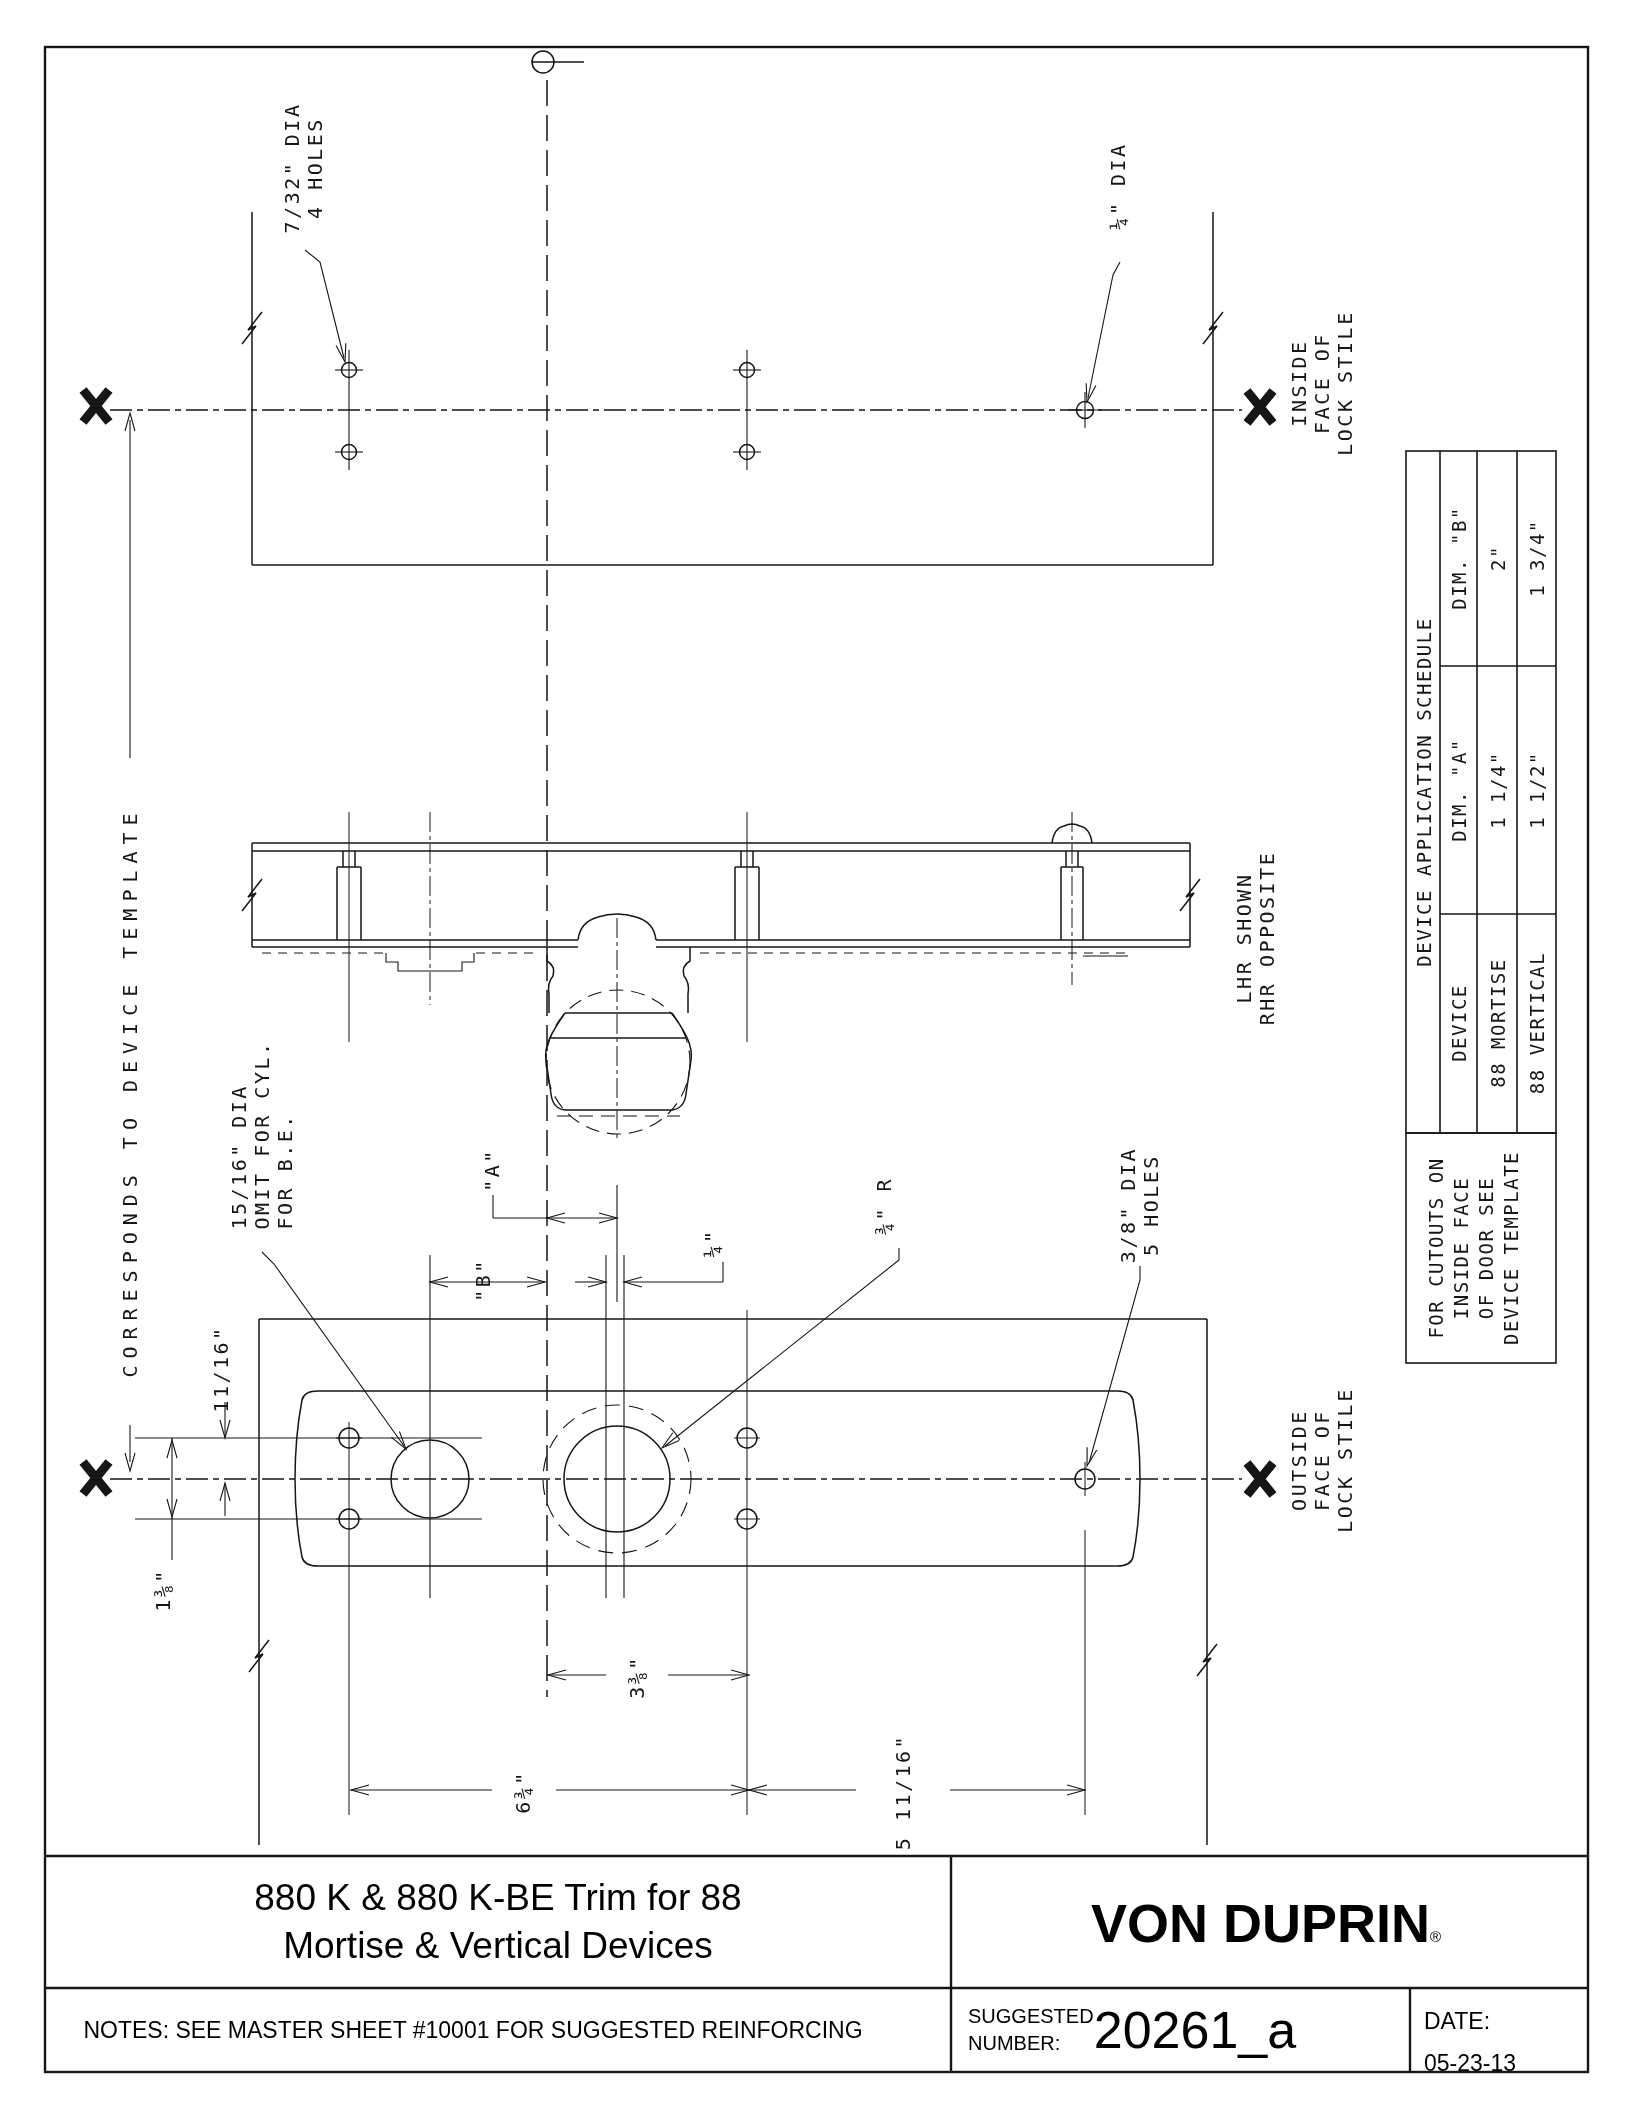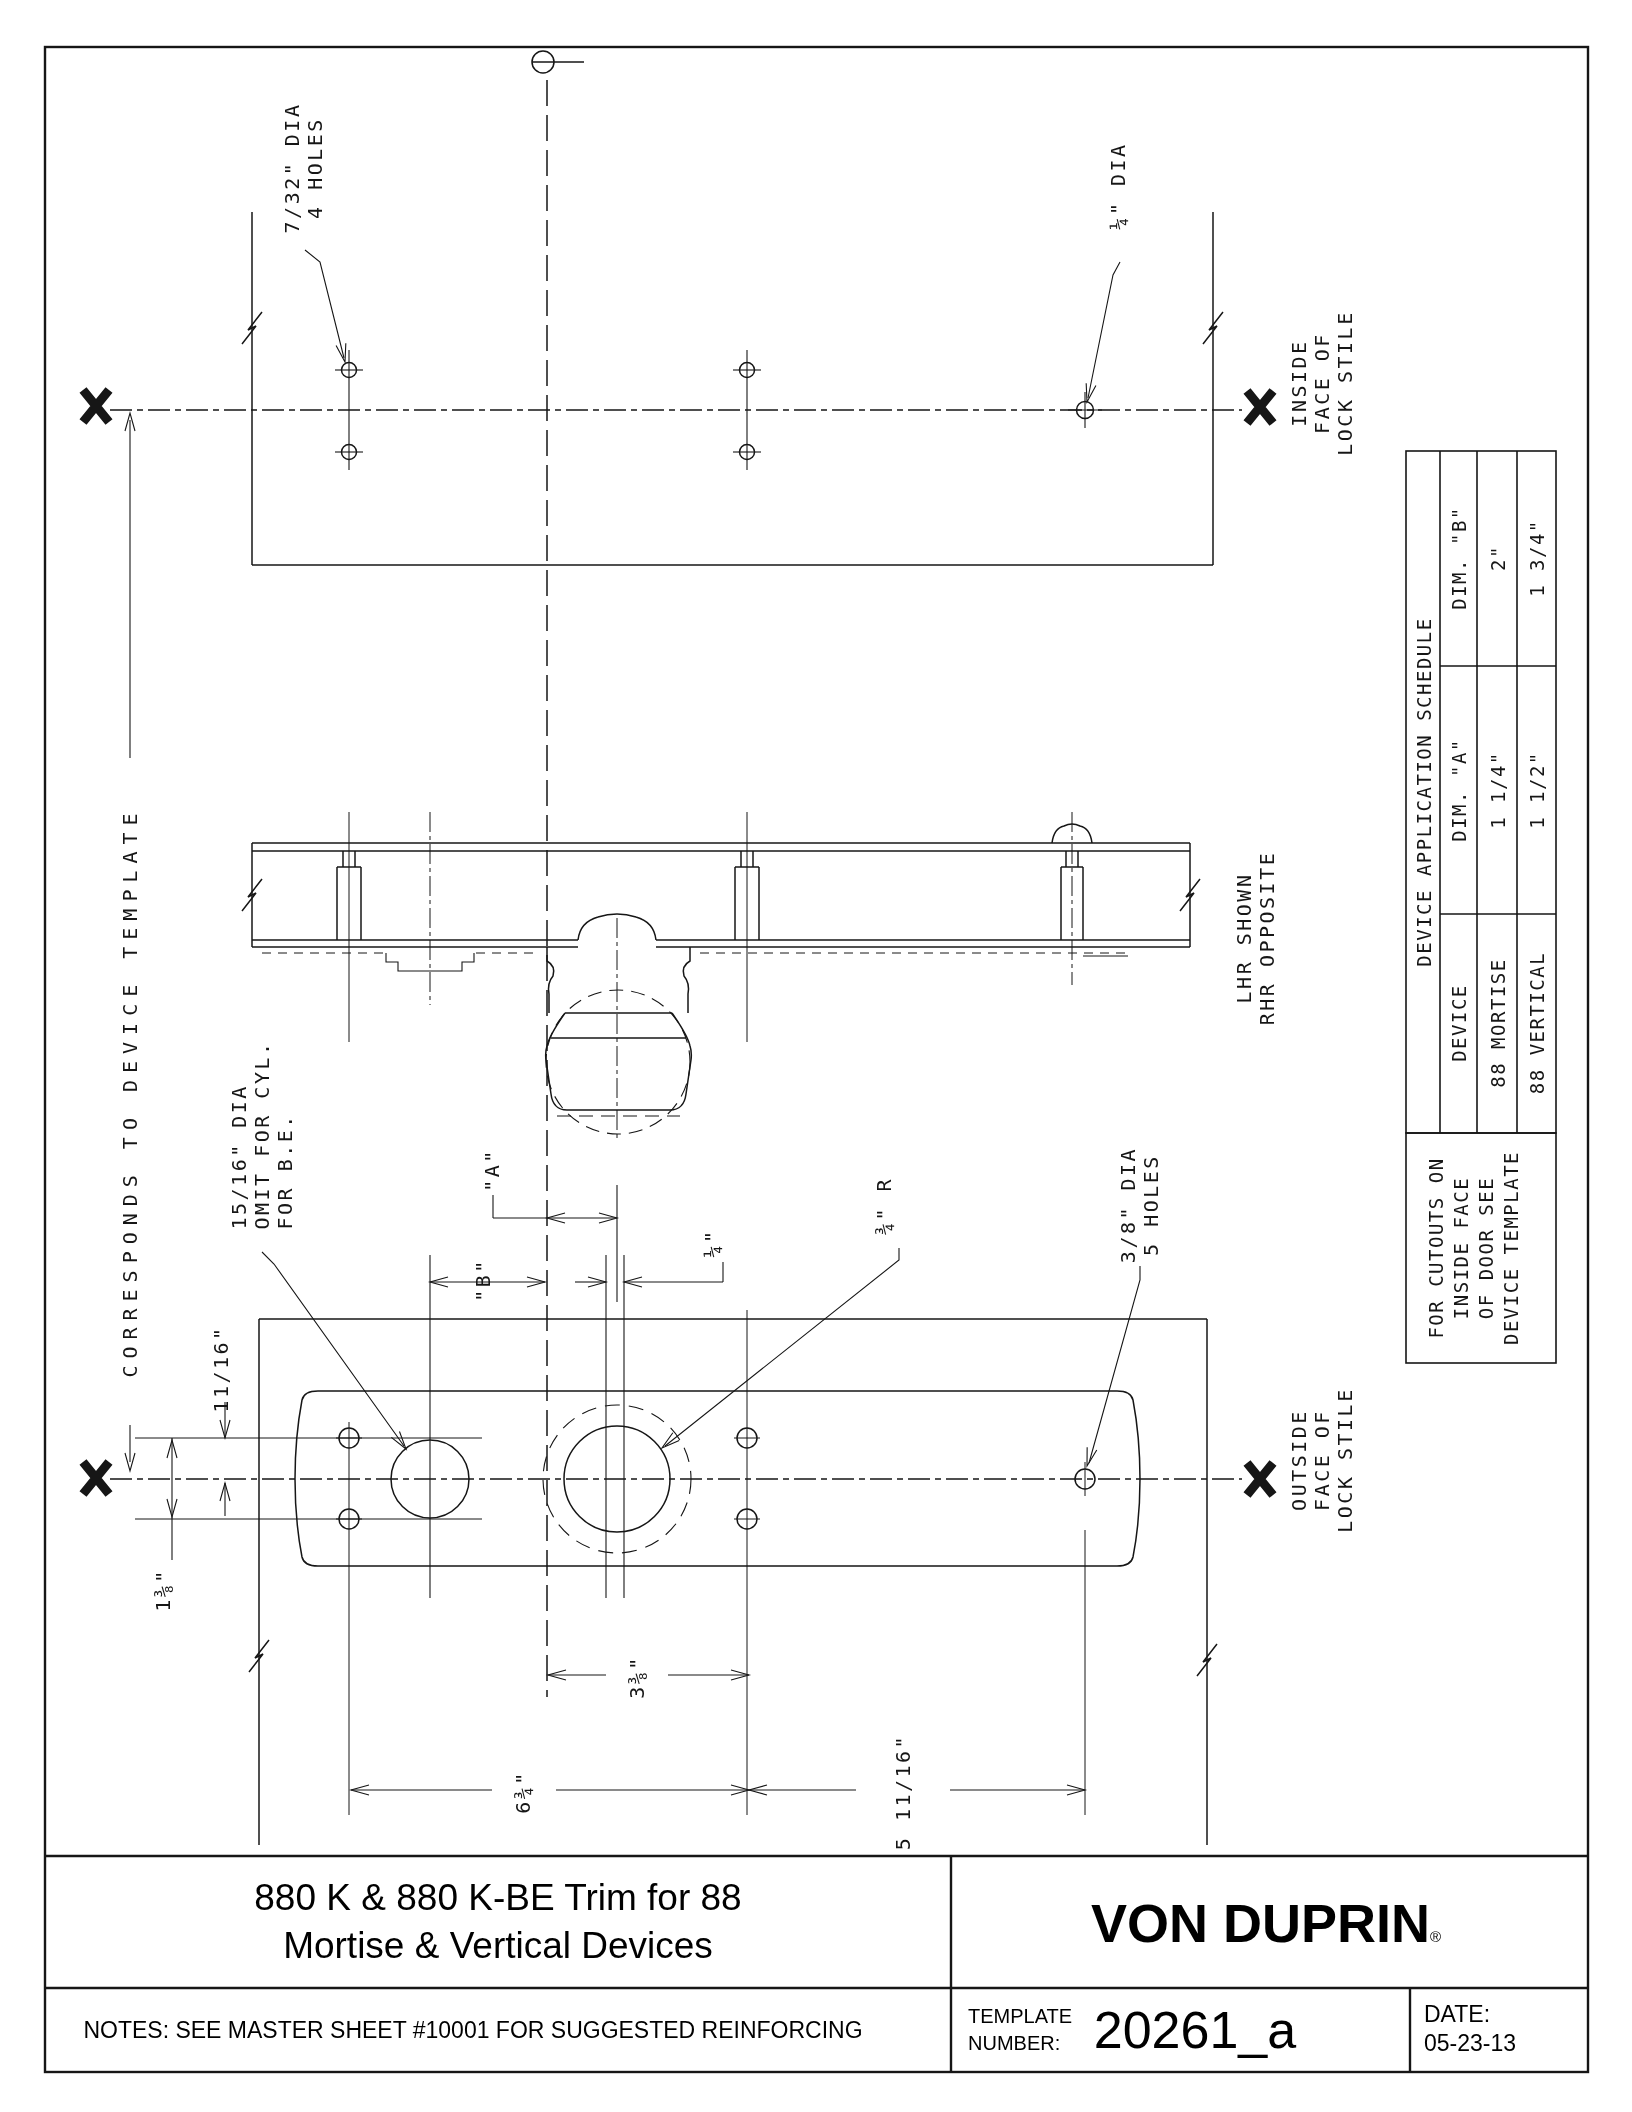--- a/index.html
+++ b/index.html
@@ -14,21 +14,21 @@
   .wide{letter-spacing:7px;}
   .t19{font-size:19px;letter-spacing:1.5px;line-height:25px;}
   .tb{position:absolute;color:#000000;}
   .tb-title{font-size:37px;line-height:48px;text-align:center;white-space:pre;
             transform:translate(-50%,-50%);}
   .tb-brand{font-size:54px;font-weight:900;letter-spacing:0px;transform:translate(-50%,-50%);white-space:nowrap;}
   .tb-reg{font-size:15px;font-weight:400;vertical-align:baseline;}
   .tb-notes{font-size:23px;transform:translate(-50%,-50%);white-space:nowrap;}
   .tb-small{font-size:20px;line-height:27px;white-space:pre;}
   .tb-num{font-size:52px;transform:translate(-50%,-50%);}
-  .tb-date{font-size:23px;line-height:29px;white-space:pre;}
+  .tb-date{font-size:23px;line-height:42px;white-space:pre;}
 </style>
 </head>
 <body>
 
 <div class="page">
 
 <svg width="1632" height="2112" viewBox="0 0 1632 2112">
   <g fill="none" stroke="#161616" stroke-width="1.5">
 
     <g stroke-width="2.4">
@@ -291,19 +291,19 @@
 <div class="lbl v tac t19" style="left:1537px;top:1023px;">88 VERTICAL</div>
 <div class="lbl v tac t19" style="left:1474px;top:1248px;">FOR CUTOUTS ON
 INSIDE FACE
 OF DOOR SEE
 DEVICE TEMPLATE</div>
 
 <div class="tb tb-title" style="left:498px;top:1922px;">880 K &amp; 880 K-BE Trim for 88
 Mortise &amp; Vertical Devices</div>
 <div class="tb tb-brand" style="left:1266px;top:1923px;"><span>VON DUPRIN</span><span class="tb-reg">®</span></div>
 <div class="tb tb-notes" style="left:473px;top:2030px;">NOTES: SEE MASTER SHEET #10001 FOR SUGGESTED REINFORCING</div>
-<div class="tb tb-small" style="left:968px;top:2003px;">TEMPLATE
+<div class="tb tb-small" style="left:968px;top:2003px;">SUGGESTED
 NUMBER:</div>
 <div class="tb tb-num" style="left:1195px;top:2030px;">20261_a</div>
 <div class="tb tb-date" style="left:1424px;top:2000px;"><span>DATE:</span>
 <span>05-23-13</span></div>
 
 </div>
 
 </body></html>

